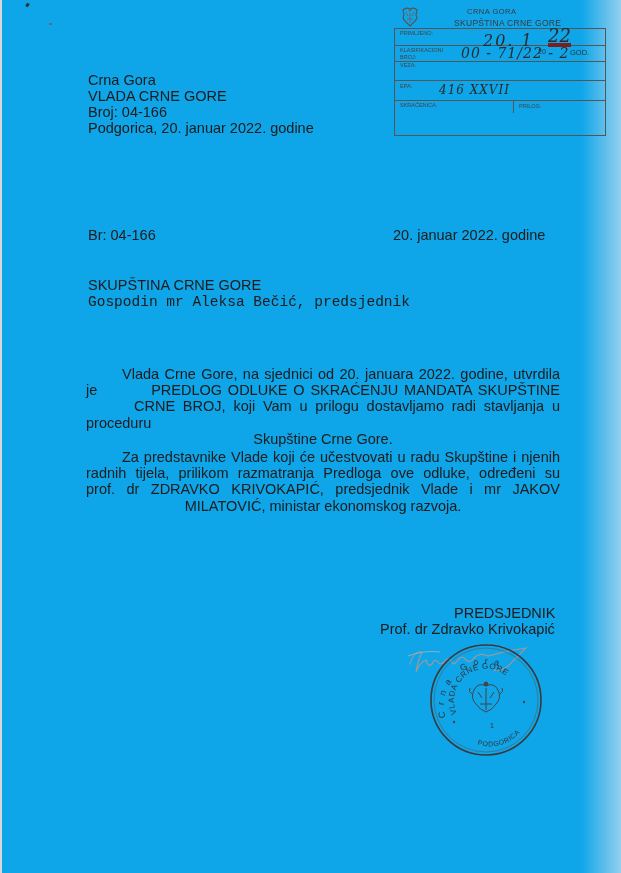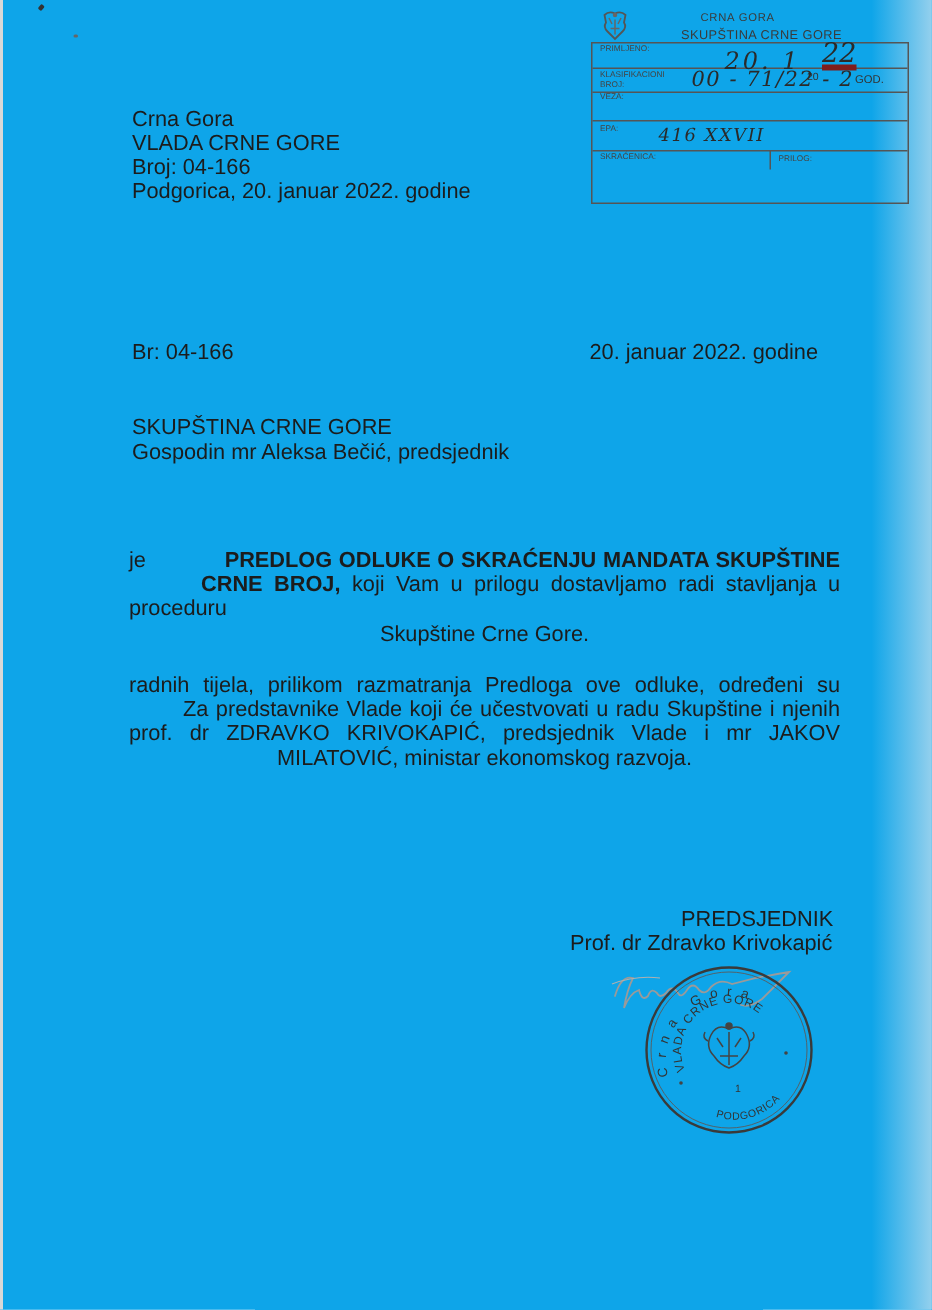--- a/index.html
+++ b/index.html
@@ -27,21 +27,21 @@
     .hand { position: absolute; font-family: "DejaVu Serif", serif; font-style: italic; color: #2a2a2a; }
     .stamp-god { position: absolute; font-size: 7px; color: #333; margin-top: 12px; }
     .stamp-divider { position: absolute; left: 118px; top: 71px; width: 1px; height: 13px; background: #555; }
 
     
     .txt { position: absolute; font-size: 14.5px; line-height: 16px; white-space: nowrap; color: #1c1c1c; }
 
     
     .para { position: absolute; left: 86px; width: 474px; font-size: 14.5px; line-height: 16.2px; text-align: justify; color: #1c1c1c; }
     .para .indent { display: inline-block; width: 36px; }
-    .para b { font-weight: bold; padding-left: 48px; }
+    .para b { font-weight: normal; padding-left: 48px; }
     .line-justify { display: block; text-align: justify; text-align-last: justify; }
     .line-last { display: block; text-align: center; }
 
     
     .sig { position: absolute; left: 404px; top: 642px; width: 140px; height: 40px; }
     .seal { position: absolute; left: 428px; top: 642px; width: 116px; height: 116px; }
   </style>
 </head>
 <body>
 
@@ -96,31 +96,32 @@
 
   <div class="txt" style="left:88px;top:72px;">Crna Gora</div>
   <div class="txt" style="left:88px;top:88px;">VLADA CRNE GORE</div>
   <div class="txt" style="left:88px;top:104px;">Broj: 04-166</div>
   <div class="txt" style="left:88px;top:120px;">Podgorica, 20. januar 2022. godine</div>
 
   <div class="txt" style="left:88px;top:227px;">Br: 04-166</div>
   <div class="txt" style="left:393px;top:227px;">20. januar 2022. godine</div>
 
   <div class="txt" style="left:88px;top:277px;">SKUPŠTINA CRNE GORE</div>
-  <div class="txt" style="left:88px;top:294px;">Gospodin mr Aleksa Bečić, predsjednik</div>
+  <div class="txt" style="left:88px;top:294px;font-family:Liberation Mono, monospace;">Gospodin mr Aleksa Bečić, predsjednik</div>
 
   <div class="para" style="top:366px;">
+    <span class="line-justify"><span class="indent"></span><span>Vlada Crne Gore, na sjednici od 20. januara 2022. godine, utvrdila</span></span>
     <span class="line-justify"><span>je</span> <b>PREDLOG ODLUKE O SKRAĆENJU MANDATA SKUPŠTINE</b></span>
     <span class="line-justify"><b>CRNE BROJ,</b> <span>koji Vam u prilogu dostavljamo radi stavljanja u proceduru</span></span>
     <span class="line-last"><span>Skupštine Crne Gore.</span></span>
   </div>
 
   <div class="para" style="top:449px;">
+    <span class="line-justify"><span class="indent"></span><span>Za predstavnike Vlade koji će učestvovati u radu Skupštine i njenih</span></span>
     <span class="line-justify"><span>radnih tijela, prilikom razmatranja Predloga ove odluke, određeni su</span></span>
-    <span class="line-justify"><span class="indent"></span><span>Za predstavnike Vlade koji će učestvovati u radu Skupštine i njenih</span></span>
     <span class="line-justify"><span>prof. dr ZDRAVKO KRIVOKAPIĆ, predsjednik Vlade i mr JAKOV</span></span>
     <span class="line-last"><span>MILATOVIĆ, ministar ekonomskog razvoja.</span></span>
   </div>
 
   <div class="txt" style="left:454px;top:605px;">PREDSJEDNIK</div>
   <div class="txt" style="left:380px;top:621px;">Prof. dr Zdravko Krivokapić</div>
 
   <svg class="sig" viewBox="0 0 140 40">
     <path d="M6 22 Q10 8 18 10 Q14 18 12 30 Q16 20 22 18 Q24 26 28 22 Q30 16 34 20 Q36 24 40 20 Q44 14 48 20 Q50 24 54 18 Q58 12 62 18 Q66 22 70 16 Q76 10 84 14 Q92 12 100 10 Q110 8 122 6 L104 24 Q96 30 90 28" fill="none" stroke="#9a9a9a" stroke-width="1.2" stroke-linecap="round"></path>
     <path d="M4 14 Q20 8 36 10" fill="none" stroke="#b0b0b0" stroke-width="0.8"></path>

